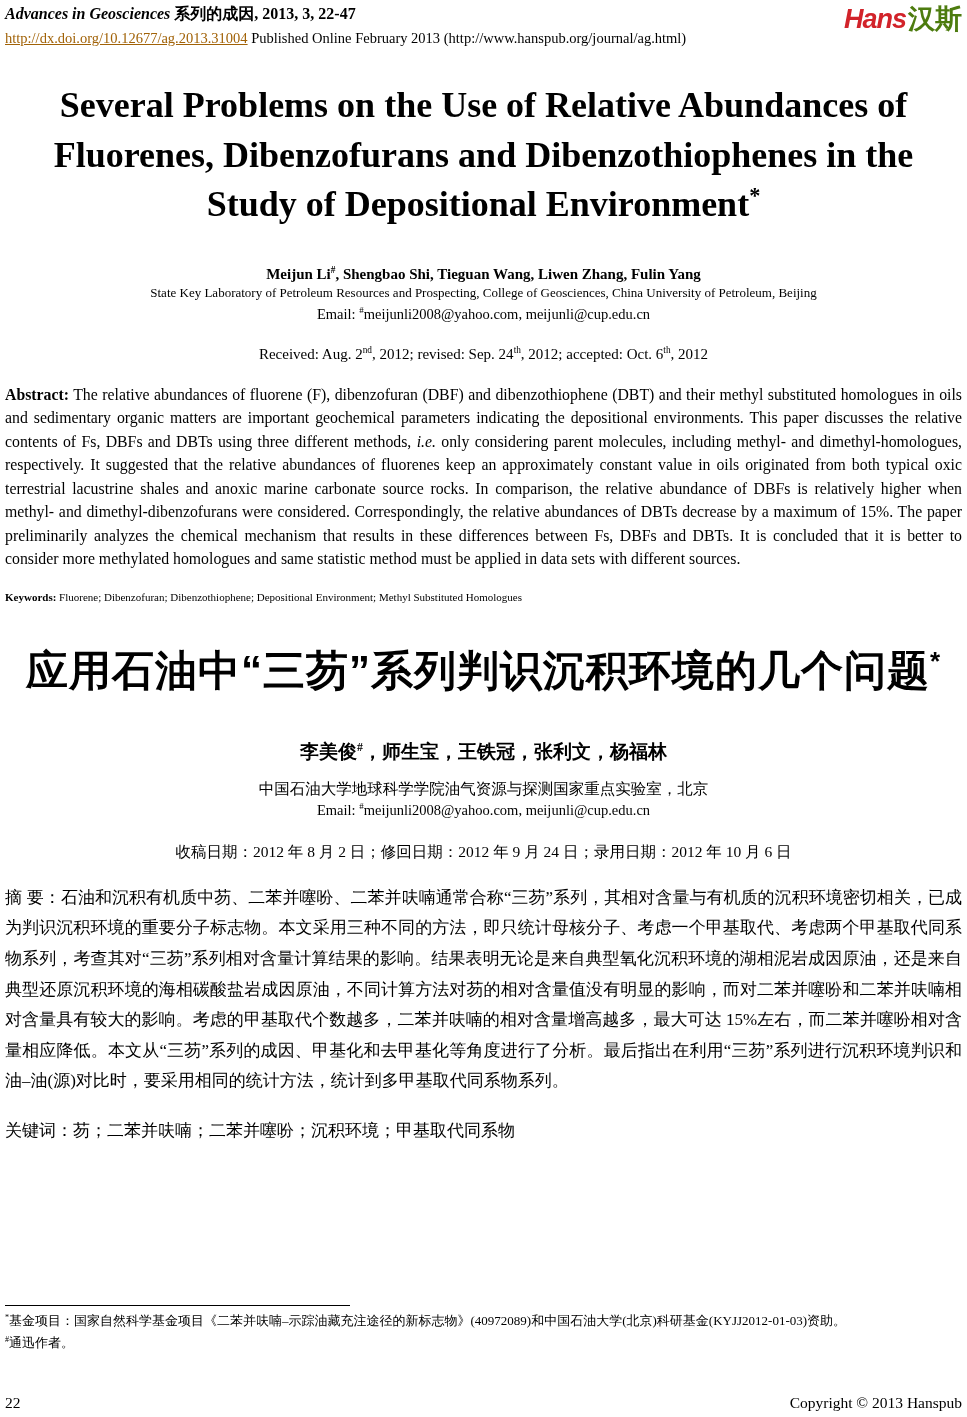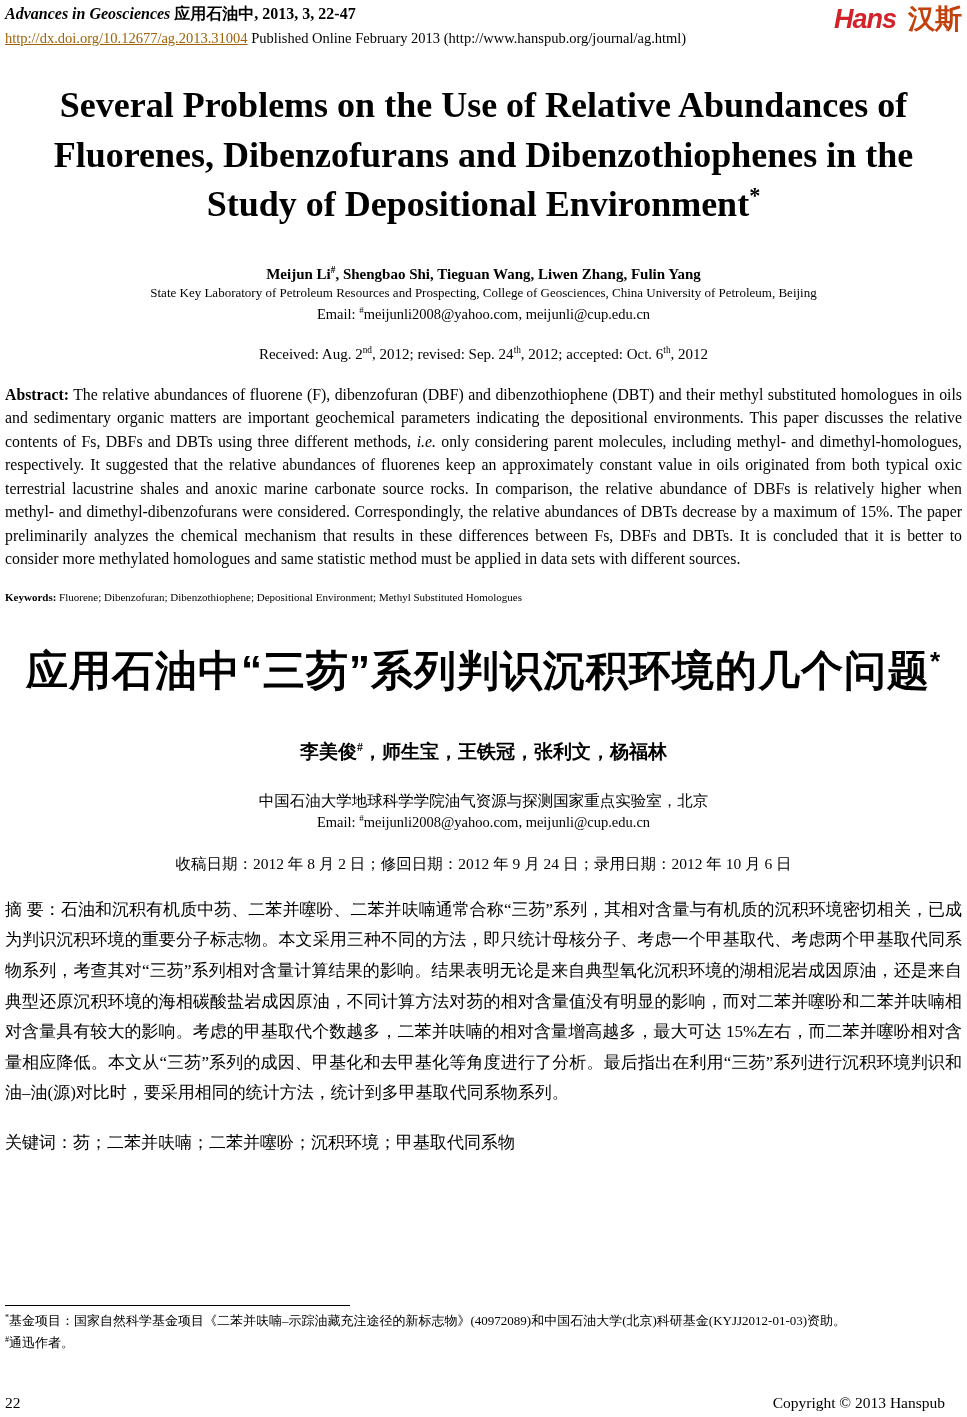--- a/index.html
+++ b/index.html
@@ -12,53 +12,53 @@
   sup{font-size:62%;line-height:0;}
   
   .page-header{display:flex;justify-content:space-between;align-items:flex-start;}
   .journal-line{font-size:16px;font-weight:bold;}
   .journal-name-en{font-style:italic;}
   .doi-line{font-size:14.5px;margin-top:5px;}
   .doi-link{color:#a16207;text-decoration:underline;}
   .hans-logo{font-family:"Liberation Sans","DejaVu Sans",sans-serif;
     font-weight:bold;font-size:27px;white-space:nowrap;line-height:1;margin-top:2px;}
   .logo-hans{color:#D2232A;font-style:italic;letter-spacing:-1px;text-align:center;}
-  .logo-zh{color:#c2410c;margin-left:12px;}
+  .logo-zh{color:#4d7c0f;margin-left:2px;}
   
   .en-title{margin-top:34px;text-align:center;font-size:36px;font-weight:bold;line-height:1.38;padding:0 14px;}
   .en-authors{margin-top:36px;text-align:center;font-size:15px;font-weight:bold;}
   .en-affiliation{margin-top:0;text-align:center;font-size:13px;line-height:1.55;}
   .en-email{text-align:center;font-size:14.5px;line-height:1.55;}
   .en-received{margin-top:20px;text-align:center;font-size:15px;}
   .en-abstract{margin-top:20px;font-size:15.8px;line-height:1.49;text-align:justify;}
   .en-keywords{margin-top:20px;font-size:11px;}
   
   .zh-title{margin-top:40px;text-align:center;font-size:42px;font-weight:bold;
     font-family:"Liberation Sans","DejaVu Sans",sans-serif;letter-spacing:1px;}
   .zh-authors{margin-top:40px;text-align:center;font-size:19px;font-weight:bold;}
-  .zh-affiliation{margin-top:24px;text-align:center;font-size:15.5px;line-height:1.5;}
+  .zh-affiliation{margin-top:12px;text-align:center;font-size:15.5px;line-height:1.5;}
   .zh-email{text-align:center;font-size:14.5px;line-height:1.5;}
   .zh-dates{margin-top:20px;text-align:center;font-size:15.5px;}
   .zh-abstract{margin-top:20px;font-size:17px;line-height:1.8;text-align:justify;}
   .zh-label{font-weight:normal;font-family:"Liberation Sans","DejaVu Sans",sans-serif;}
   .zh-keywords{margin-top:22px;font-size:17px;}
   
   .footnotes{position:absolute;left:5px;right:5px;bottom:64px;font-size:13px;line-height:1.65;}
   .footnote-divider{border:none;border-top:1.5px solid #000;width:345px;margin:0 0 4px 0;}
-  .page-footer{position:absolute;left:5px;right:22px;bottom:5px;
+  .page-footer{position:absolute;left:5px;right:5px;bottom:5px;
     display:flex;justify-content:space-between;font-size:15.5px;}
 </style>
 </head>
 <body>
 
 <div class="page-header">
   <div>
     <div class="journal-line">
       <span class="journal-name-en">Advances in Geosciences</span>
-      <span>应用石油中</span><span>, 2013, 3, 22-47</span>
+      <span>系列的成因</span><span>, 2013, 3, 22-47</span>
     </div>
     <div class="doi-line">
       <a href="#" class="doi-link">http://dx.doi.org/10.12677/ag.2013.31004</a>
       <span>Published Online February 2013 (http://www.hanspub.org/journal/ag.html)</span>
     </div>
   </div>
   <div class="hans-logo">
     <span class="logo-hans">Hans</span><span class="logo-zh">汉斯</span>
   </div>
 </div>

